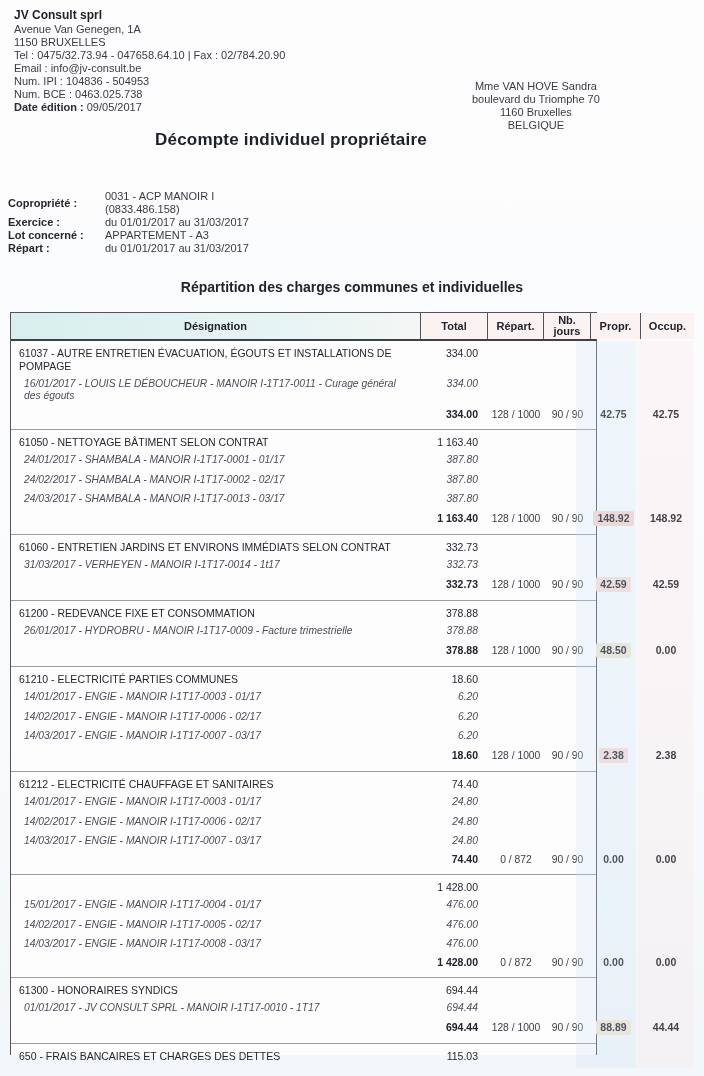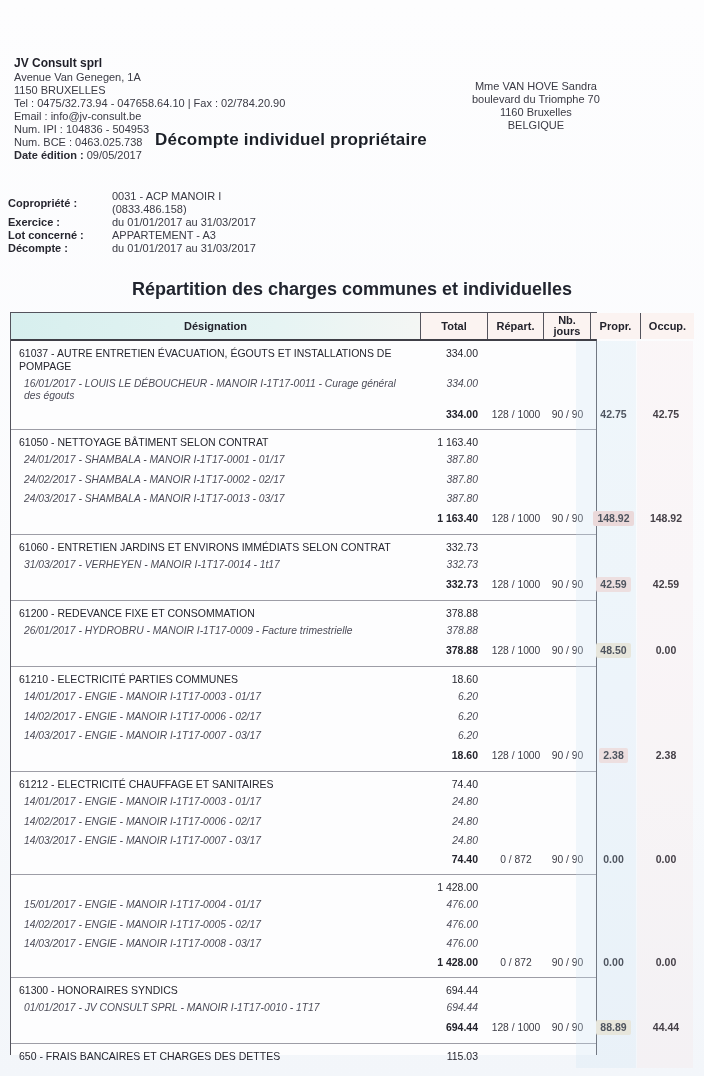--- a/index.html
+++ b/index.html
@@ -20,38 +20,38 @@
     font-family:"Liberation Sans","DejaVu Sans",sans-serif;
     color:var(--text-main);
     background:#fff;
   }
   .page{
     position:relative;width:704px;height:1076px;overflow:hidden;
     background:linear-gradient(180deg,#fdfdfe 0%,#fafbfd 55%,#f3f6fa 100%);
   }
   
   .sender{position:absolute;left:14px;top:9px;font-size:11px;line-height:13px;color:#3a3a44;}
-  .sender .name{font-weight:bold;font-size:12px;color:#1f1f28;margin-bottom:1px;margin-top:48px;}
+  .sender .name{font-weight:bold;font-size:12px;color:#1f1f28;margin-bottom:1px;}
   .sender .bold-label{font-weight:bold;color:#2a2a33;}
   
   .recipient{position:absolute;left:472px;top:80px;font-size:11px;line-height:13px;color:#3a3a44;text-align:center;}
   
   .doc-title{
     position:absolute;left:0;top:130px;width:582px;text-align:center;
     font-size:17px;font-weight:bold;color:#1c2028;letter-spacing:.2px;
   }
   
   .info{position:absolute;left:8px;top:190px;font-size:11px;line-height:13px;}
-  .info-grid{display:grid;grid-template-columns:89px auto;column-gap:15px;}
+  .info-grid{display:grid;grid-template-columns:89px auto;column-gap:8px;}
   .info-label{font-weight:bold;color:#26262f;align-self:center;}
   .info-value{color:#3a3a44;}
   
   .table-caption{
     position:absolute;left:0;top:279px;width:704px;text-align:center;
-    font-weight:bold;font-size:18px;color:#20242e;
+    font-weight:bold;font-size:14px;color:#20242e;
   }
   
   .charges-table{
     position:absolute;left:10px;top:312px;width:587px;height:743px;
     border:1px solid var(--border-dark);border-bottom:none;
     background:#fdfdfe;
   }
   .trow{display:grid;grid-template-columns:410px 67px 56px 47px 50px 53px;align-items:baseline;}
   .thead{
     height:28px;border-bottom:2px solid #3f3f47;align-items:stretch;
@@ -118,21 +118,21 @@
     <div class="info-grid">
       <div class="info-label">Copropriété :</div>
       <div class="info-value">
         <div>0031 - ACP MANOIR I</div>
         <div>(0833.486.158)</div>
       </div>
       <div class="info-label">Exercice :</div>
       <div class="info-value">du 01/01/2017 au 31/03/2017</div>
       <div class="info-label">Lot concerné :</div>
       <div class="info-value">APPARTEMENT - A3</div>
-      <div class="info-label">Décompte :</div>
+      <div class="info-label">Répart :</div>
       <div class="info-value">du 01/01/2017 au 31/03/2017</div>
     </div>
   </div>
 
   <div class="table-caption">Répartition des charges communes et individuelles</div>
 
   <div class="charges-table">
 
     <div class="trow thead">
       <div class="th th-desig">Désignation</div>

